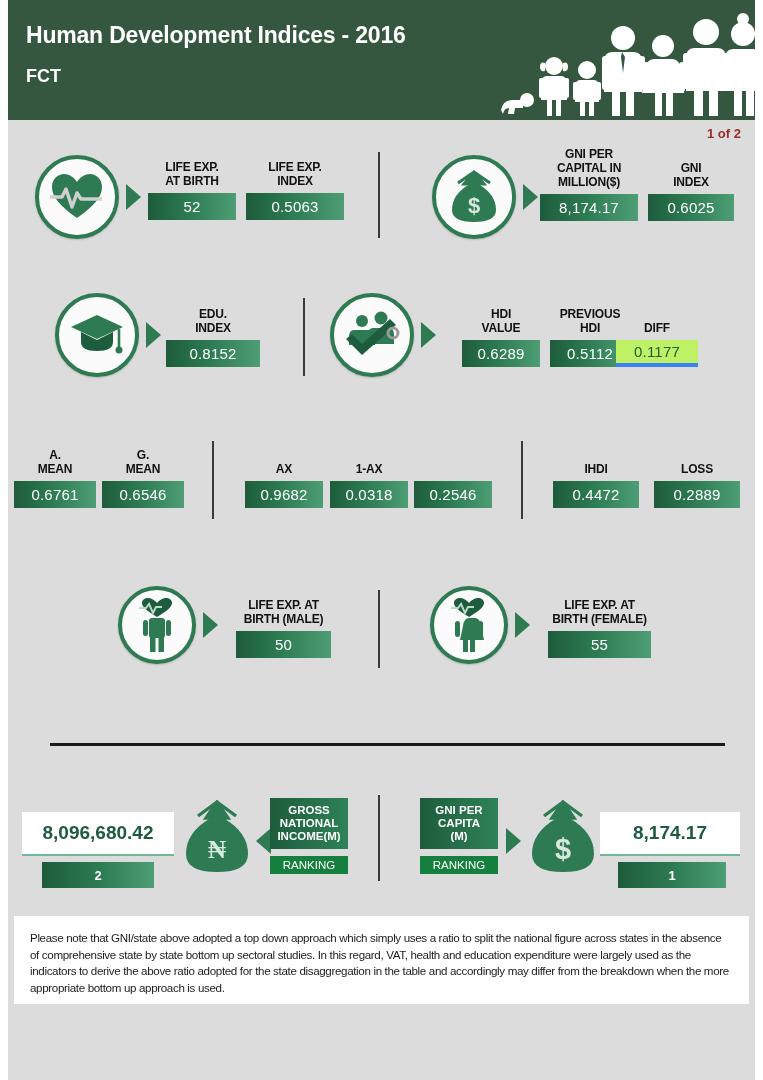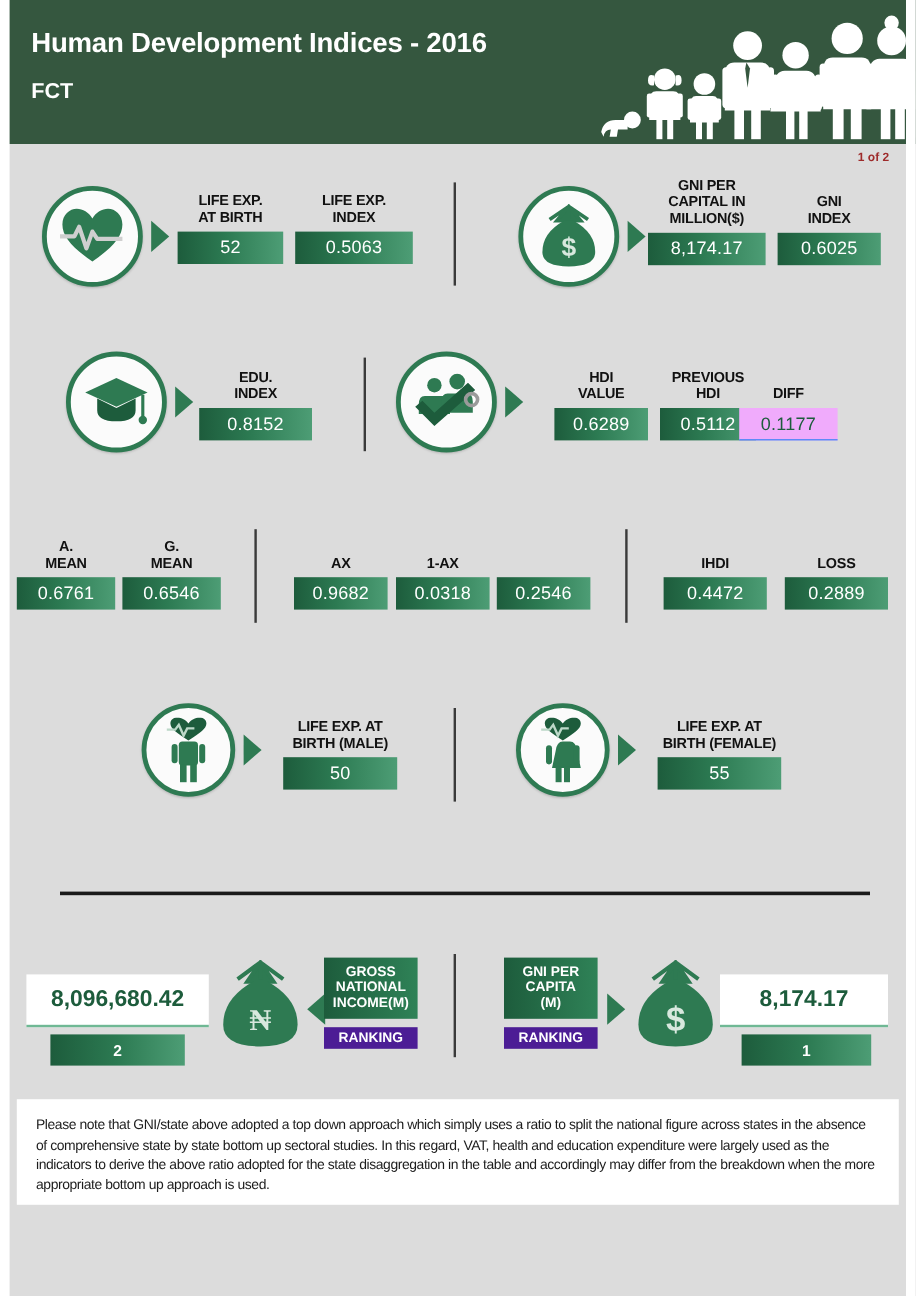--- a/index.html
+++ b/index.html
@@ -29,21 +29,21 @@
   }
   .header-sub {
     position: absolute; left: 26px; top: 66px;
     color: #ffffff; font-size: 18px; font-weight: bold;
   }
   .family-art { position: absolute; right: 0px; top: 6px; }
 
   
   .page-indicator {
     position: absolute; right: 22px; top: 126px;
-    color: #9e2b2b; font-size: 10px; font-weight: bold;
+    color: #9e2b2b; font-size: 13px; font-weight: bold;
   }
 
   .icon-circle {
     position: absolute;
     width: 84px; height: 84px;
     border-radius: 50%;
     background: #fbfbfb;
     border: 4px solid #2e7a52;
     display: flex; align-items: center; justify-content: center;
     box-shadow: 0 1px 2px rgba(0,0,0,0.18);
@@ -75,23 +75,23 @@
   }
   .chip {
     height: 27px;
     background: linear-gradient(to right, #1d5c3c 0%, #2c7a52 45%, #4d9d75 100%);
     color: #ffffff;
     font-size: 15px; font-weight: normal;
     display: flex; align-items: center; justify-content: center;
     letter-spacing: 0.2px;
   }
   .chip.white {
-    background: #f0abfc;
+    background: #bef264;
     color: #1d5c3c;
-    border-bottom: 1px solid #3b82f6;
+    border-bottom: 4px solid #3b82f6;
   }
   .vdiv {
     position: absolute;
     width: 2px;
     background: #3a3a3a;
   }
   .hdiv {
     position: absolute;
     height: 3px;
     background: #1a1a1a;
@@ -105,23 +105,23 @@
     color: #ffffff;
     font-size: 11.5px; font-weight: bold;
     text-align: center;
     line-height: 13px;
     padding: 6px 2px;
     white-space: pre-line;
   }
   .tag-rank {
     position: absolute;
     width: 78px;
-    background: #4c1d95;
+    background: #15803d;
     color: #ffffff;
-    font-size: 11.5px; font-weight: bold;
+    font-size: 11.5px; font-weight: normal;
     text-align: center;
     padding: 3px 2px;
   }
   .big-white {
     position: absolute;
     background: #ffffff;
     border-bottom: 2px solid #6fb894;
     color: #1d5c3c;
     font-size: 19px; font-weight: bold;
     display: flex; align-items: center; justify-content: center;

